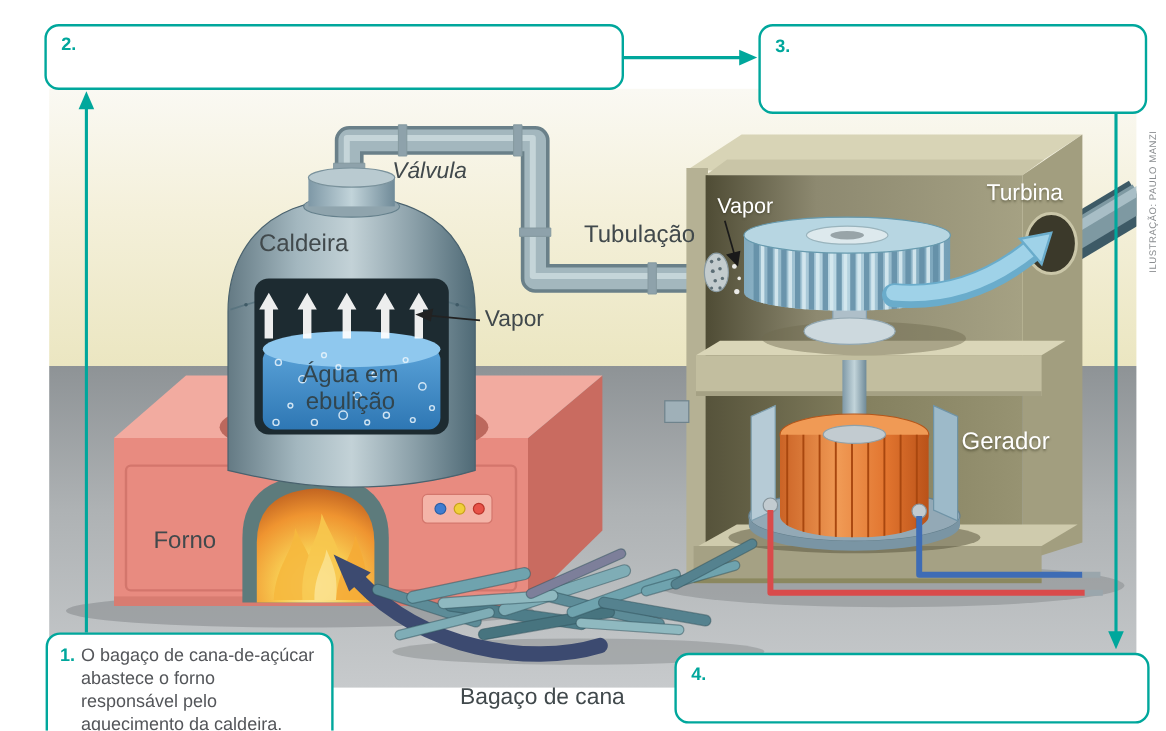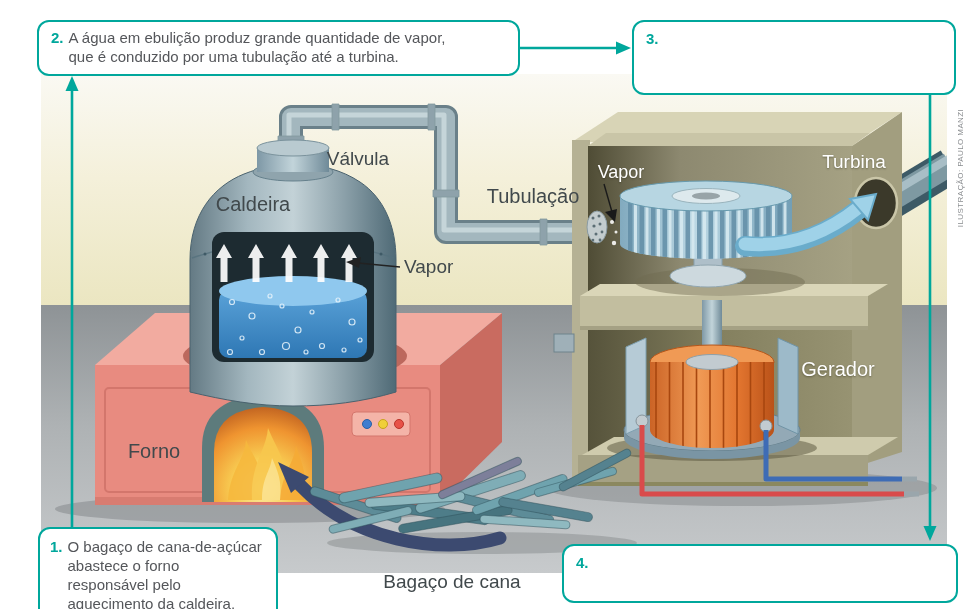--- a/index.html
+++ b/index.html
@@ -385,24 +385,25 @@
         <rect x="498" y="505" width="95" height="9" rx="4.5" fill="#55828f" transform="rotate(10 545 510)"></rect>
         <rect x="328" y="516" width="85" height="8" rx="4" fill="#7fadb6" transform="rotate(-14 370 520)"></rect>
         <rect x="435" y="474" width="90" height="8" rx="4" fill="#7d7f9a" transform="rotate(-24 480 478)"></rect>
         <rect x="480" y="518" width="90" height="8" rx="4" fill="#8fb9c0" transform="rotate(4 525 522)"></rect>
         <rect x="533" y="478" width="85" height="8" rx="4" fill="#6fa3ae" transform="rotate(-16 575 482)"></rect>
         <rect x="555" y="466" width="80" height="8" rx="4" fill="#55828f" transform="rotate(-28 595 470)"></rect>
       </g>
     </g>
   </svg>
 
-  <div class="lbl small" style="left:358px;top:159px;">Válvula</div>
+  <div class="lbl small" style="left:358px;top:143px;font-style:italic;">Válvula</div>
   <div class="lbl" style="left:253px;top:204px;">Caldeira</div>
   <div class="lbl" style="left:533px;top:196px;">Tubulação</div>
   <div class="lbl small" style="left:404px;top:267px;transform:translate(0,-50%);">Vapor</div>
+  <div class="lbl center2" style="left:292px;top:324px;font-size:20px;">Água em ebulição</div>
   <div class="lbl" style="left:154px;top:451px;">Forno</div>
   <div class="lbl small" style="left:452px;top:559px;margin-top:23px;">Bagaço de cana</div>
   <div class="lbl white small" style="left:621px;top:172px;font-size:18px;">Vapor</div>
   <div class="lbl white small" style="left:854px;top:162px;">Turbina</div>
   <div class="lbl white" style="left:838px;top:369px;">Gerador</div>
 
   <svg id="connectors" width="972" height="609" viewBox="0 0 972 609">
     <g stroke="#00a79c" stroke-width="2.6" fill="#00a79c">
       <g>
         <line x1="72" y1="527" x2="72" y2="88"></line>
@@ -418,21 +419,20 @@
       </g>
     </g>
   </svg>
 
   <div class="callout" id="c1">
     <span class="num">1.</span>
     <span class="txt">O bagaço de cana-de-açúcar abastece o forno responsável pelo aquecimento da caldeira.</span>
   </div>
   <div class="callout" id="c2">
     <span class="num">2.</span>
-    <span class="txt">A água em ebulição produz grande quantidade de vapor, que é conduzido por uma tubulação até a turbina.</span>
   </div>
   <div class="callout" id="c3">
     <span class="num">3.</span>
   </div>
   <div class="callout" id="c4">
     <span class="num">4.</span>
   </div>
 
   <div class="credit">ILUSTRAÇÃO: PAULO MANZI</div>
 </div>

